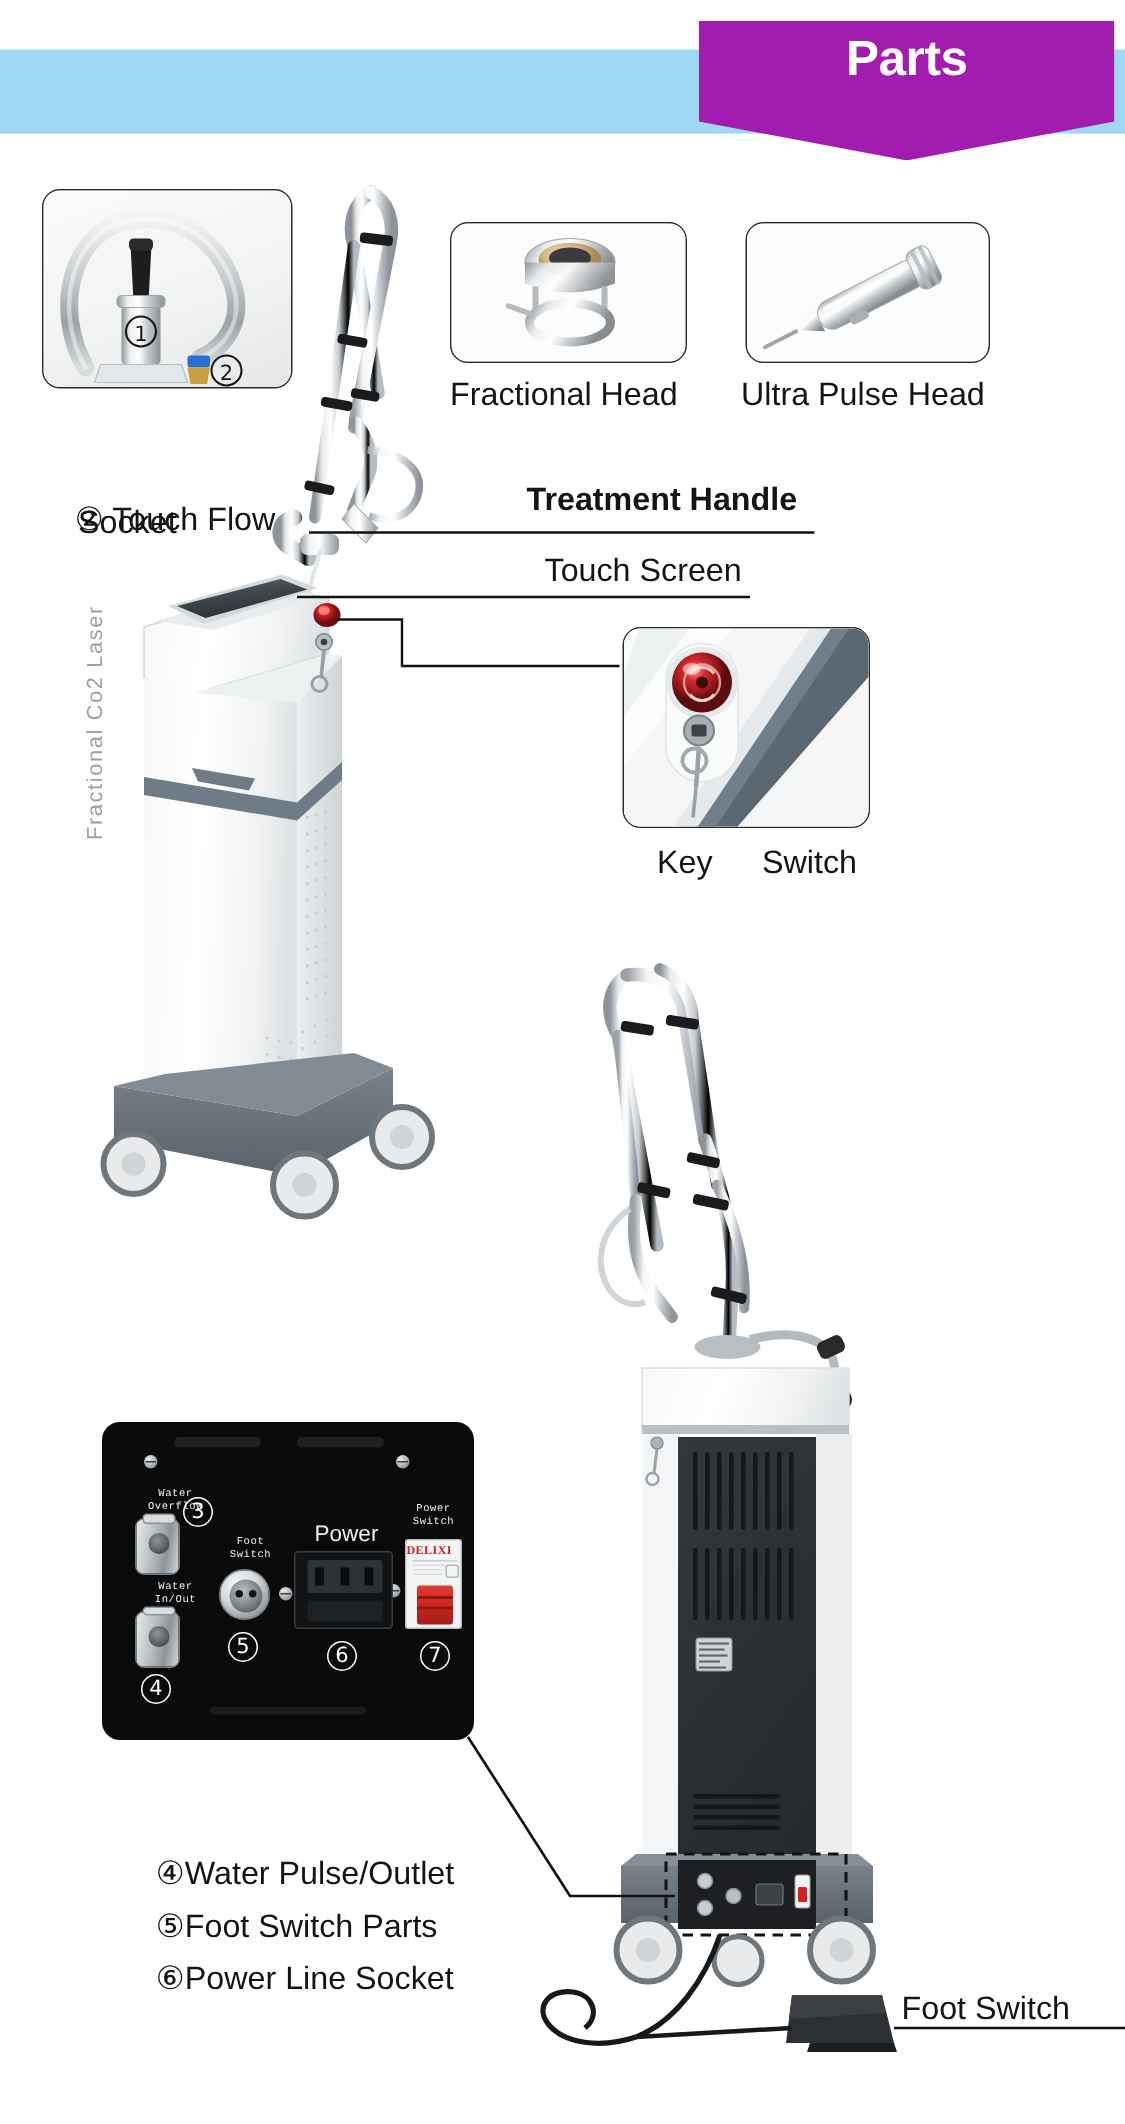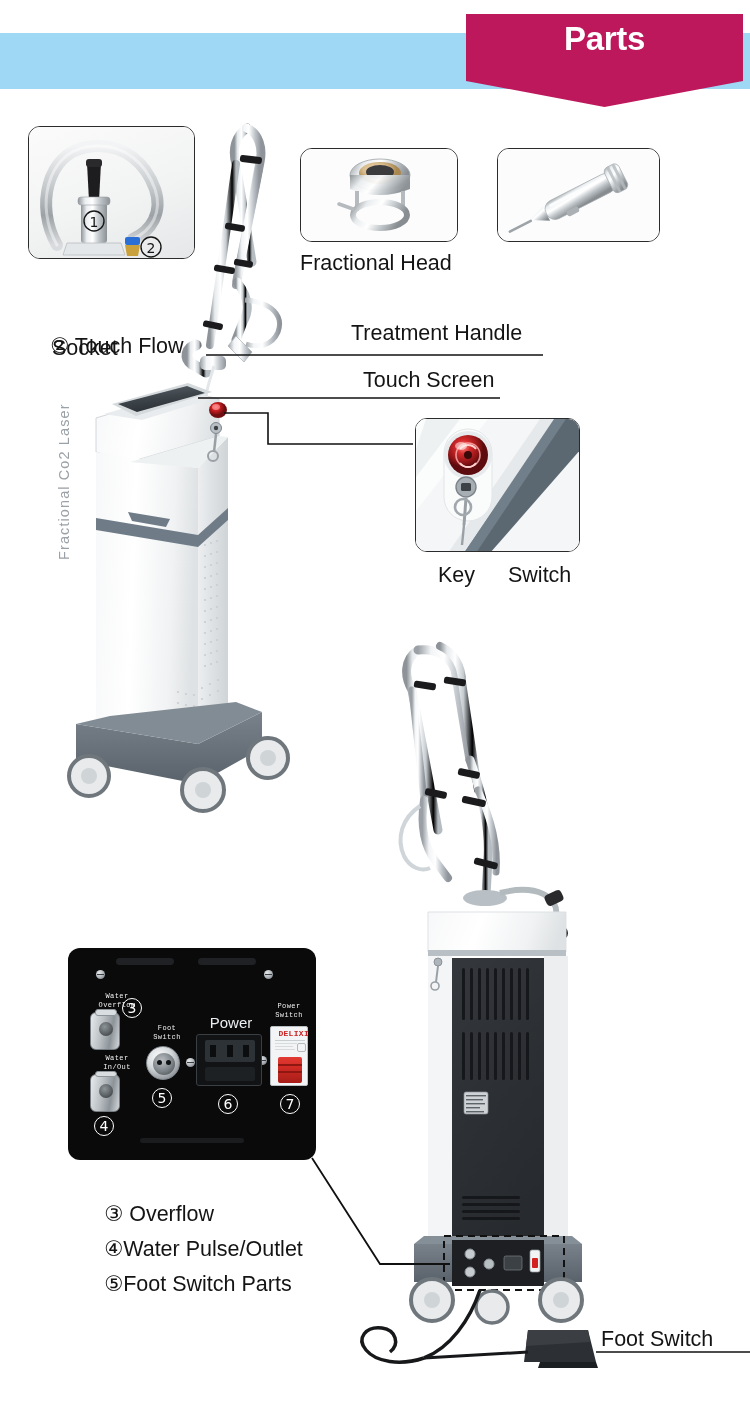--- a/index.html
+++ b/index.html
@@ -24,21 +24,21 @@
   .blue-strip {
     position: absolute;
     left: 0; top: 33px;
     width: 750px; height: 56px;
     background: #9ed8f5;
   }
   .banner {
     position: absolute;
     left: 466px; top: 14px;
     width: 277px; height: 93px;
-    background: #be185d;
+    background: #a21caf;
     -webkit-clip-path: polygon(0 0, 100% 0, 100% 72%, 50% 100%, 0 72%);
     clip-path: polygon(0 0, 100% 0, 100% 72%, 50% 100%, 0 72%);
     display: flex;
     flex-direction: column;
     align-items: center;
     justify-content: flex-start;
     padding-top: 8px;
   }
   .banner-line {
     color: #ffffff;
@@ -223,20 +223,21 @@
           <rect x="118" y="34" width="3" height="28" fill="#b4babe" opacity="0.8"></rect>
           <rect x="124" y="34" width="3" height="28" fill="#b4babe" opacity="0.8"></rect>
           <path d="M44 40 L26 46 L44 56 Z" fill="url(#upG)"></path>
           <rect x="2" y="46" width="26" height="2.6" rx="1.2" fill="#9da3a7"></rect>
           <rect x="62" y="55" width="13" height="6" rx="2.5" fill="#aab0b4"></rect>
           <rect x="50" y="41" width="62" height="3" rx="1.5" fill="#ffffff" opacity="0.75"></rect>
         </g>
       </svg>
     </div>
   </div>
+  <div class="label" style="left:494px; top:250px;">Ultra Pulse Head</div>
 
   <svg class="overlay" viewBox="0 0 750 1416">
     <defs>
       <linearGradient id="armG" x1="0" y1="0" x2="1" y2="0">
         <stop offset="0%" stop-color="#8d9398"></stop>
         <stop offset="18%" stop-color="#e6eaec"></stop>
         <stop offset="40%" stop-color="#ffffff"></stop>
         <stop offset="62%" stop-color="#c4cacf"></stop>
         <stop offset="85%" stop-color="#9198 9d"></stop>
         <stop offset="100%" stop-color="#b6bdc2"></stop>
@@ -496,21 +497,21 @@
       <path d="M540 1362 L596 1362 L598 1368 L538 1368 Z" fill="#1c1f22"></path>
       <path d="M424 1358 L528 1352" stroke="#17181a" stroke-width="3" fill="none"></path>
       <path d="M596 1352 L760 1352" stroke="#111" stroke-width="1.6" fill="none"></path>
     </g>
 
     <g stroke="#111" stroke-width="1.8" fill="none">
       <path d="M312 1158 L380 1264 L450 1264"></path>
     </g>
   </svg>
 
-  <div class="label" style="left:351px; top:320px;">Treatment Handle</div>
+  <div class="label" style="left:351px; top:320px;font-weight:bold;">Treatment Handle</div>
   <div class="label" style="left:363px; top:367px;">Touch Screen</div>
 
   <div class="inset" style="left:415px; top:418px; width:165px; height:134px;">
     <div class="inset-inner" style="background:#f6f7f8;">
       <svg width="165" height="134" viewBox="0 0 165 134">
         <defs>
           <radialGradient id="redBtn2" cx="38%" cy="30%">
             <stop offset="0%" stop-color="#ff8a85"></stop>
             <stop offset="35%" stop-color="#d62a2c"></stop>
             <stop offset="80%" stop-color="#8d1416"></stop>
@@ -626,47 +627,47 @@
     <div class="panel-num" style="left:150px; top:146px;">
       <span style="display:inline-flex; align-items:center; justify-content:center;
                    width:20px; height:20px; border:1.4px solid #fff; border-radius:50%;
                    font-size:14px; line-height:1;">6</span>
     </div>
 
     <div class="panel-text" style="left:196px; top:54px; width:50px;">Power
 Switch</div>
     <div style="position:absolute; left:202px; top:78px; width:38px; height:60px;
                 background:#f3f4f5; border:1px solid #b9bfc3; border-radius:2px;">
-      <div style="position:absolute; left:0; top:2px; width:38px; text-align:right;
+      <div style="position:absolute; left:0; top:2px; width:38px; text-align:left;
                   color:#cc2222; font-size:8px; font-weight:bold; letter-spacing:0.3px;
-                  font-family:Liberation Mono, monospace;">DELIXI</div>
+                  font-family:Liberation Serif, serif;">DELIXI</div>
       <div style="position:absolute; left:4px; top:13px; width:30px; height:1px; background:#c9ced1;"></div>
       <div style="position:absolute; left:4px; top:16px; width:22px; height:1px; background:#d7dbde;"></div>
       <div style="position:absolute; left:4px; top:19px; width:18px; height:1px; background:#d7dbde;"></div>
       <div style="position:absolute; left:4px; top:22px; width:20px; height:1px; background:#d7dbde;"></div>
       <div style="position:absolute; left:26px; top:16px; width:9px; height:9px; border:1px solid #b3b9bd; border-radius:2px;"></div>
       <div style="position:absolute; left:7px; top:30px; width:24px; height:26px;
                   background:linear-gradient(180deg,#e23b34 0%,#cf2b24 40%,#a71d18 100%);
                   border-radius:2px;">
         <div style="position:absolute; left:0; top:7px; width:24px; height:1.5px; background:#8e1712;"></div>
         <div style="position:absolute; left:0; top:14px; width:24px; height:1.5px; background:#8e1712;"></div>
       </div>
     </div>
     <div class="panel-num" style="left:212px; top:146px;">
       <span style="display:inline-flex; align-items:center; justify-content:center;
                    width:20px; height:20px; border:1.4px solid #fff; border-radius:50%;
                    font-size:14px; line-height:1;">7</span>
     </div>
   </div>
 
-  <div class="label" style="left:80px; top:1174px;">
-    <span>③</span><span> </span><span>Overflow</span>
-  </div>
   <div class="label" style="left:80px; top:1209px;">
     <span>④</span><span>Water Pulse/Outlet</span>
   </div>
   <div class="label" style="left:80px; top:1244px;">
     <span>⑤</span><span>Foot Switch Parts</span>
   </div>
+  <div class="label" style="left:80px; top:1279px;">
+    <span>⑥</span><span>Power Line Socket</span>
+  </div>
 
   <div class="label" style="left:601px; top:1326px;">Foot Switch</div>
 
 </div>
 
 </body></html>

